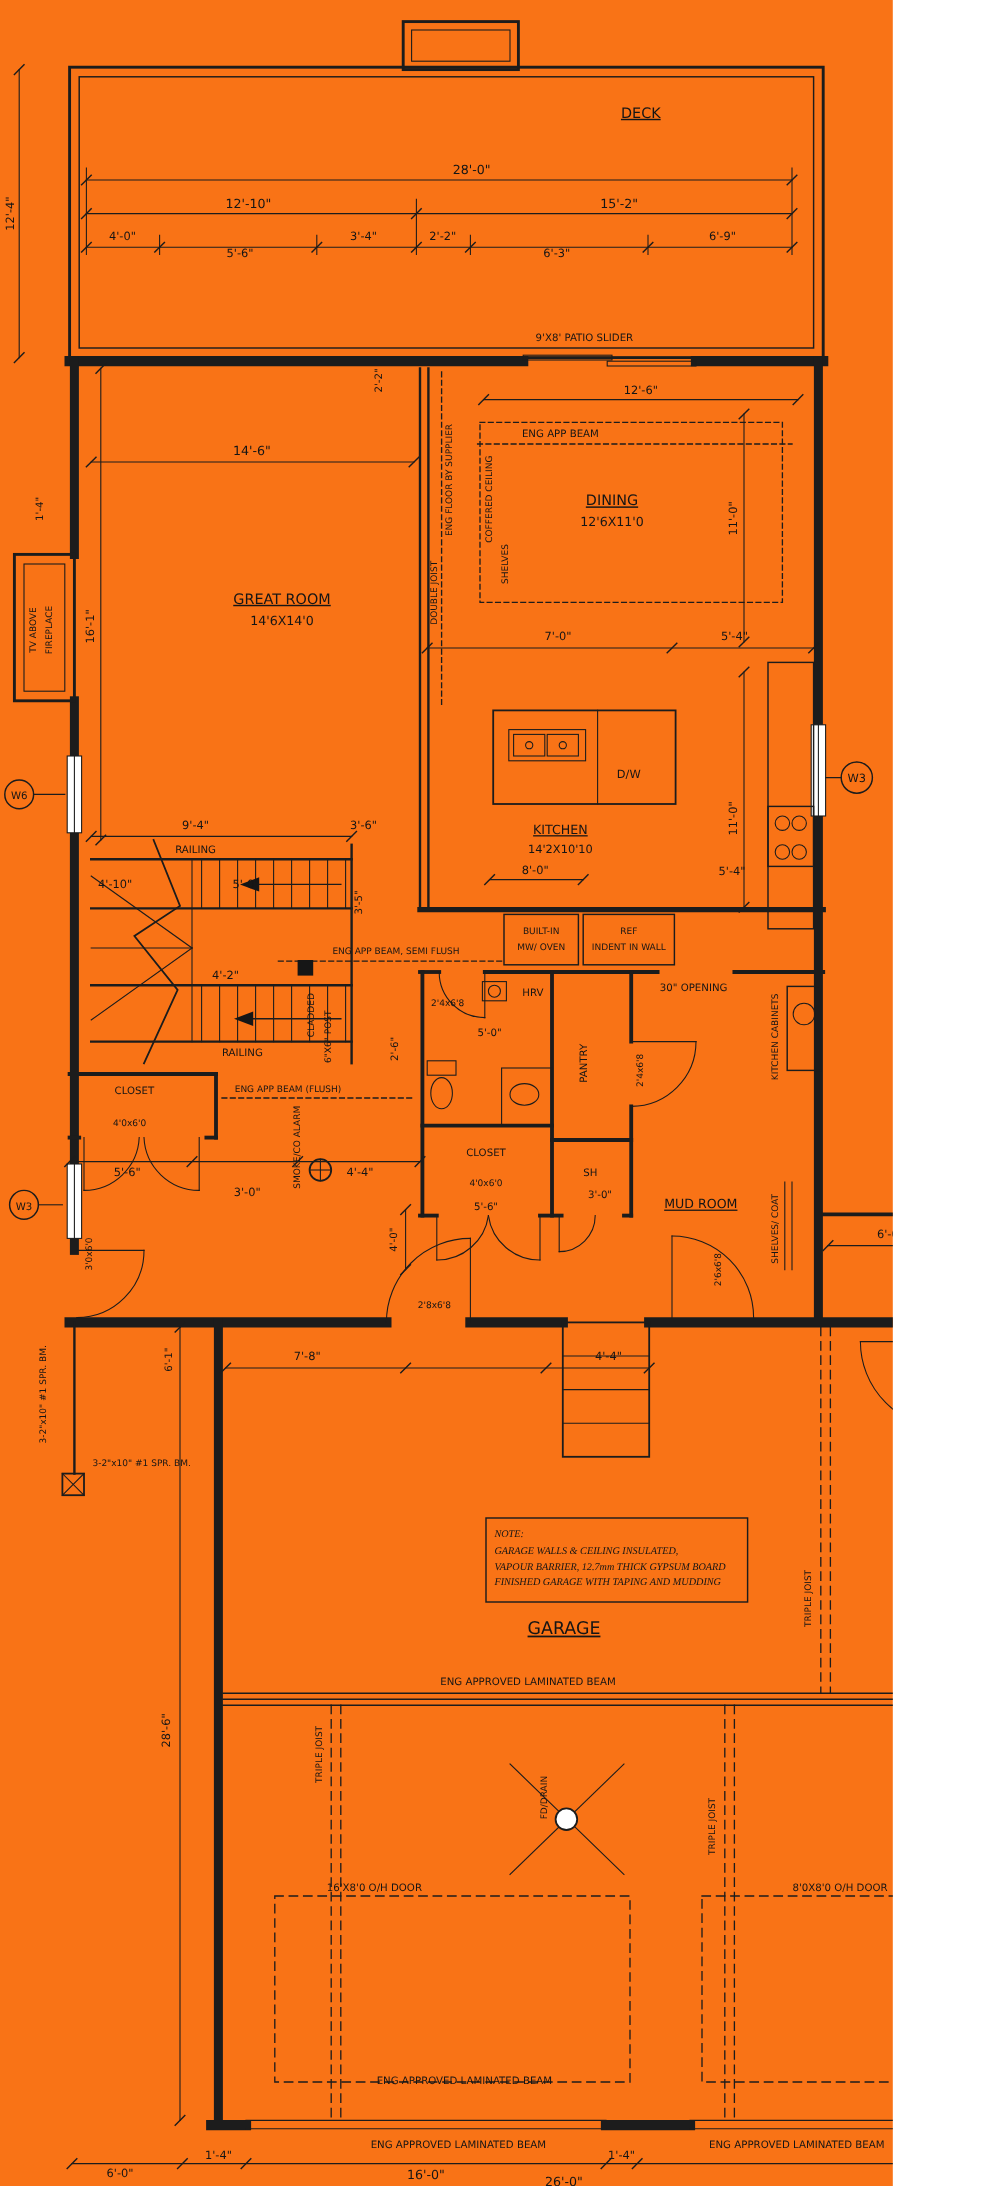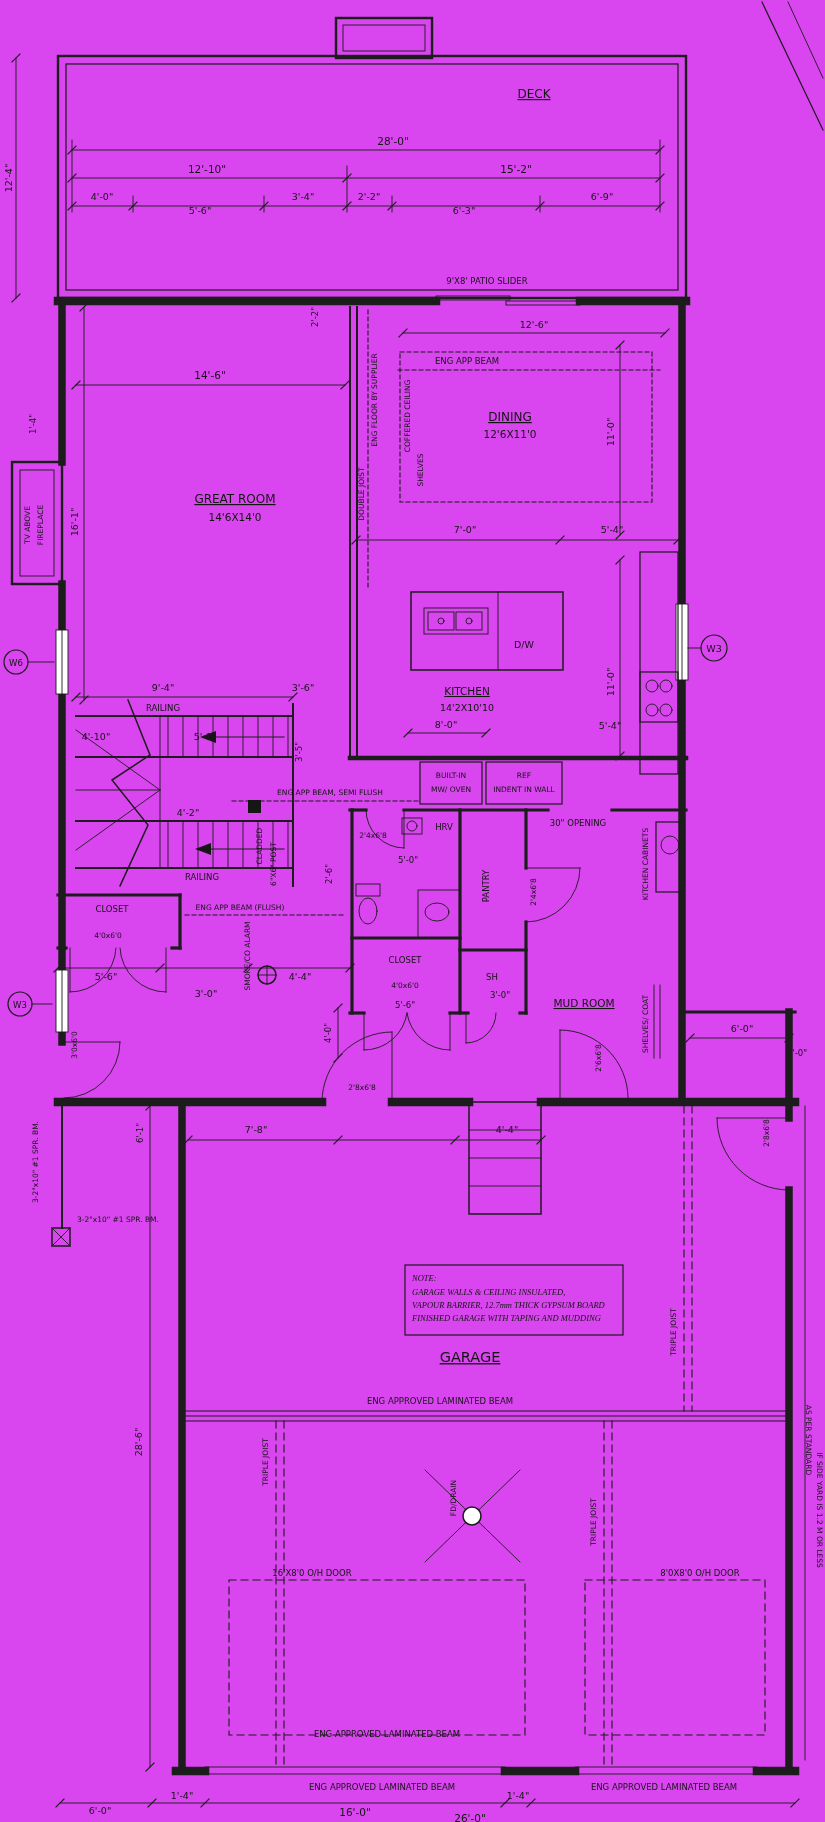--- a/index.html
+++ b/index.html
@@ -1,16 +1,16 @@
 <!DOCTYPE html>
 <html><head>
 <meta charset="utf-8">
 <style>
   html,body{margin:0;padding:0;background:#ffffff}
-  .page{width:825px;height:1822px;background:#d946ef;position:relative;overflow:hidden}
+  .page{width:744px;height:1822px;background:#f97316;position:relative;overflow:hidden}
   svg{display:block}
   line,path,rect,circle,ellipse,polyline{stroke:#1c1c1c;fill:none;stroke-linecap:square}
   .w9{stroke-width:8.5}.w8{stroke-width:7.5}.w5{stroke-width:4.5}.w4{stroke-width:3.2}.w2{stroke-width:2}
   .t{stroke-width:0.9}.t12{stroke-width:1.2}.t15{stroke-width:1.5}.t25{stroke-width:2.4}
   .dsh{stroke-width:1.1;stroke-dasharray:7 5}
   .dsh2{stroke-width:1.1;stroke-dasharray:4 3}
   .blk{fill:#161616;stroke:none}
   .wht{fill:#ffffff}
   text{font-family:"DejaVu Sans",sans-serif;fill:#151515;stroke:none}
   .s7{font-size:7.5px}.s8{font-size:8.5px}.s9{font-size:9.5px}.s10{font-size:10.5px}.s11{font-size:12px}.s13{font-size:14.5px}

